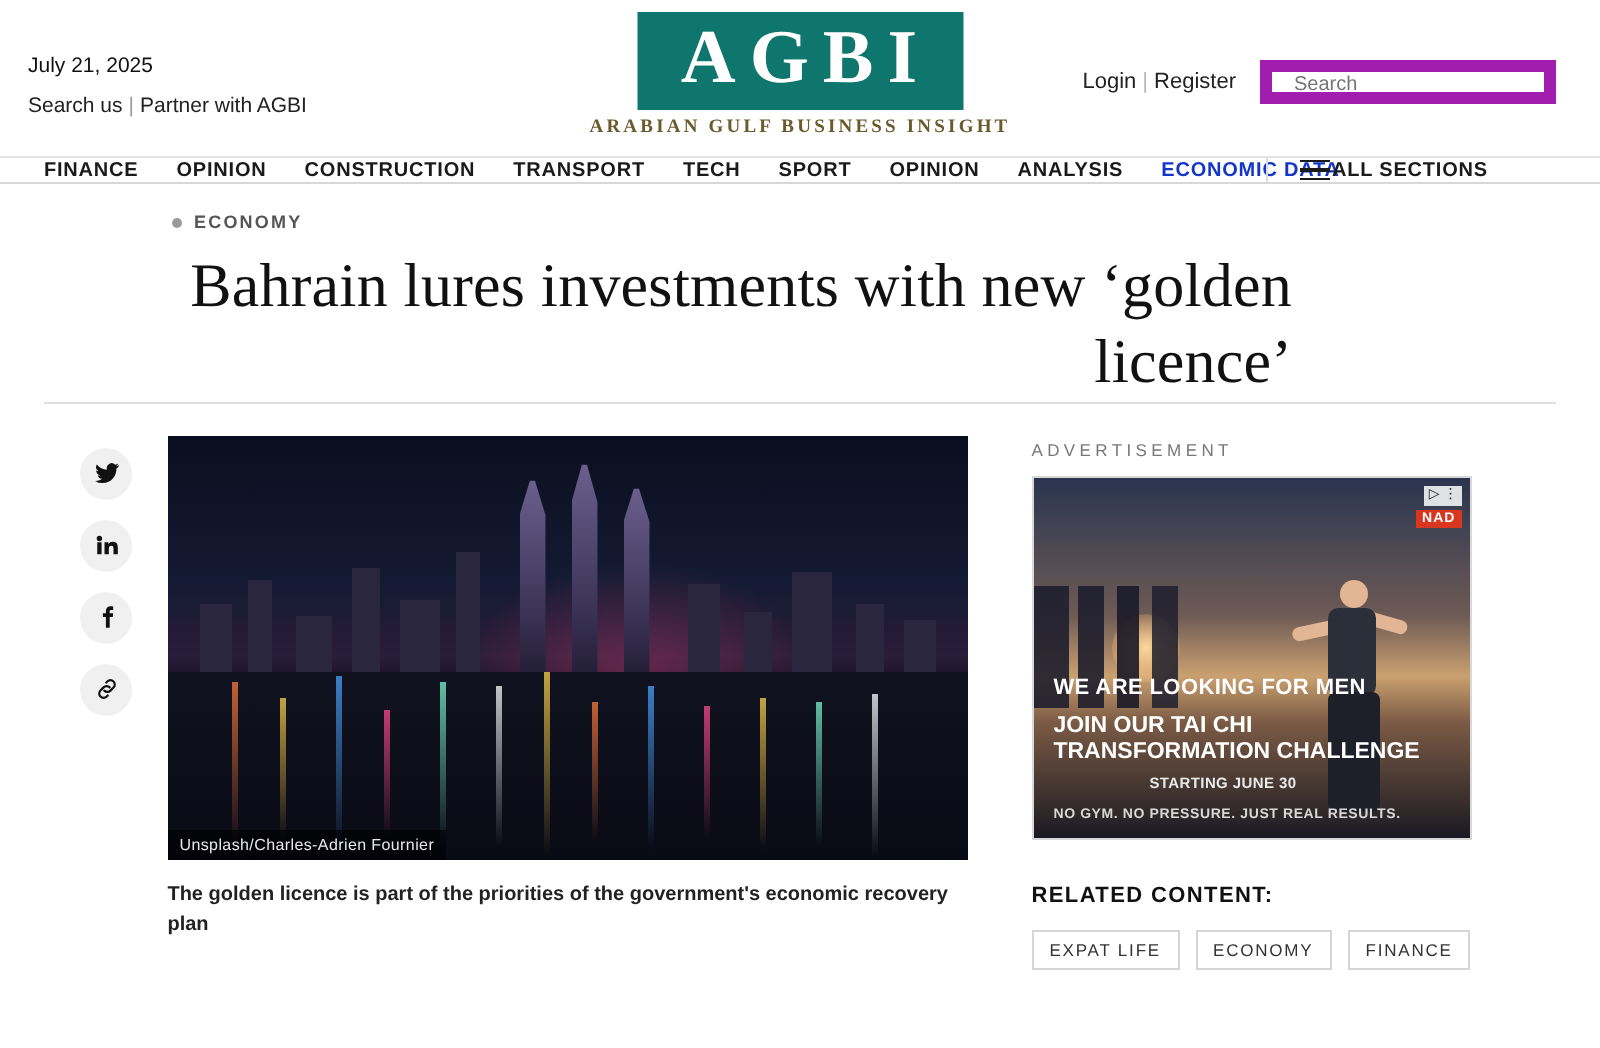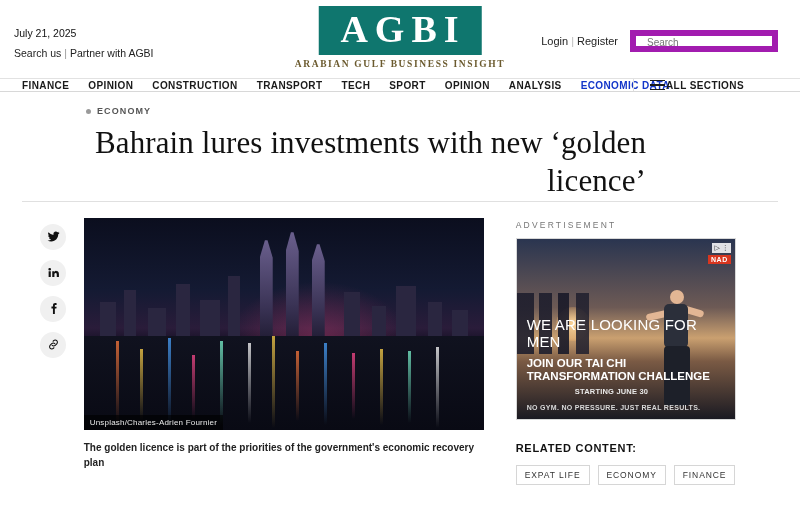--- a/index.html
+++ b/index.html
@@ -273,21 +273,21 @@
   }
   .ad-badge .adchoice {
     background: rgba(255,255,255,.85);
     font-size: 7px; color: #222; padding: 0 2px; line-height: 10px;
   }
   .ad-badge .nad {
     background: #d8361f; color: #fff; font-size: 7px; font-weight: 700;
     padding: 1px 3px; letter-spacing: .5px;
   }
   .ad-copy { position: absolute; left: 10px; right: 10px; bottom: 8px; }
-  .ad-copy .l1 { color:#fff; font-weight:400; font-size: 15px; letter-spacing:.2px; }
+  .ad-copy .l1 { color:#fff; font-weight:700; font-size: 11px; letter-spacing:.2px; }
   .ad-copy .l2 { color:#f0f0f0; font-size: 7.5px; font-weight: 700; line-height: 1.45; letter-spacing:.2px; margin-top:2px;}
   .ad-copy .l3 { color:#fff; font-weight:700; font-size: 11.5px; margin-top: 7px; line-height:1.15; }
   .ad-copy .l4 { color:#e9e9e9; font-size: 7.5px; font-weight:700; margin-top: 3px; letter-spacing:.2px;padding-left:48px;}
   .ad-copy .l5 { color:#d8d8d8; font-size: 7px; font-weight:700; margin-top: 8px; letter-spacing:.3px;}
 
   .related-title {
     margin-top: 22px;
     font-size: 11px; font-weight: 700; letter-spacing: .7px; color: #111;
   }
   .tag-row { display: flex; gap: 8px; margin-top: 11px; }

